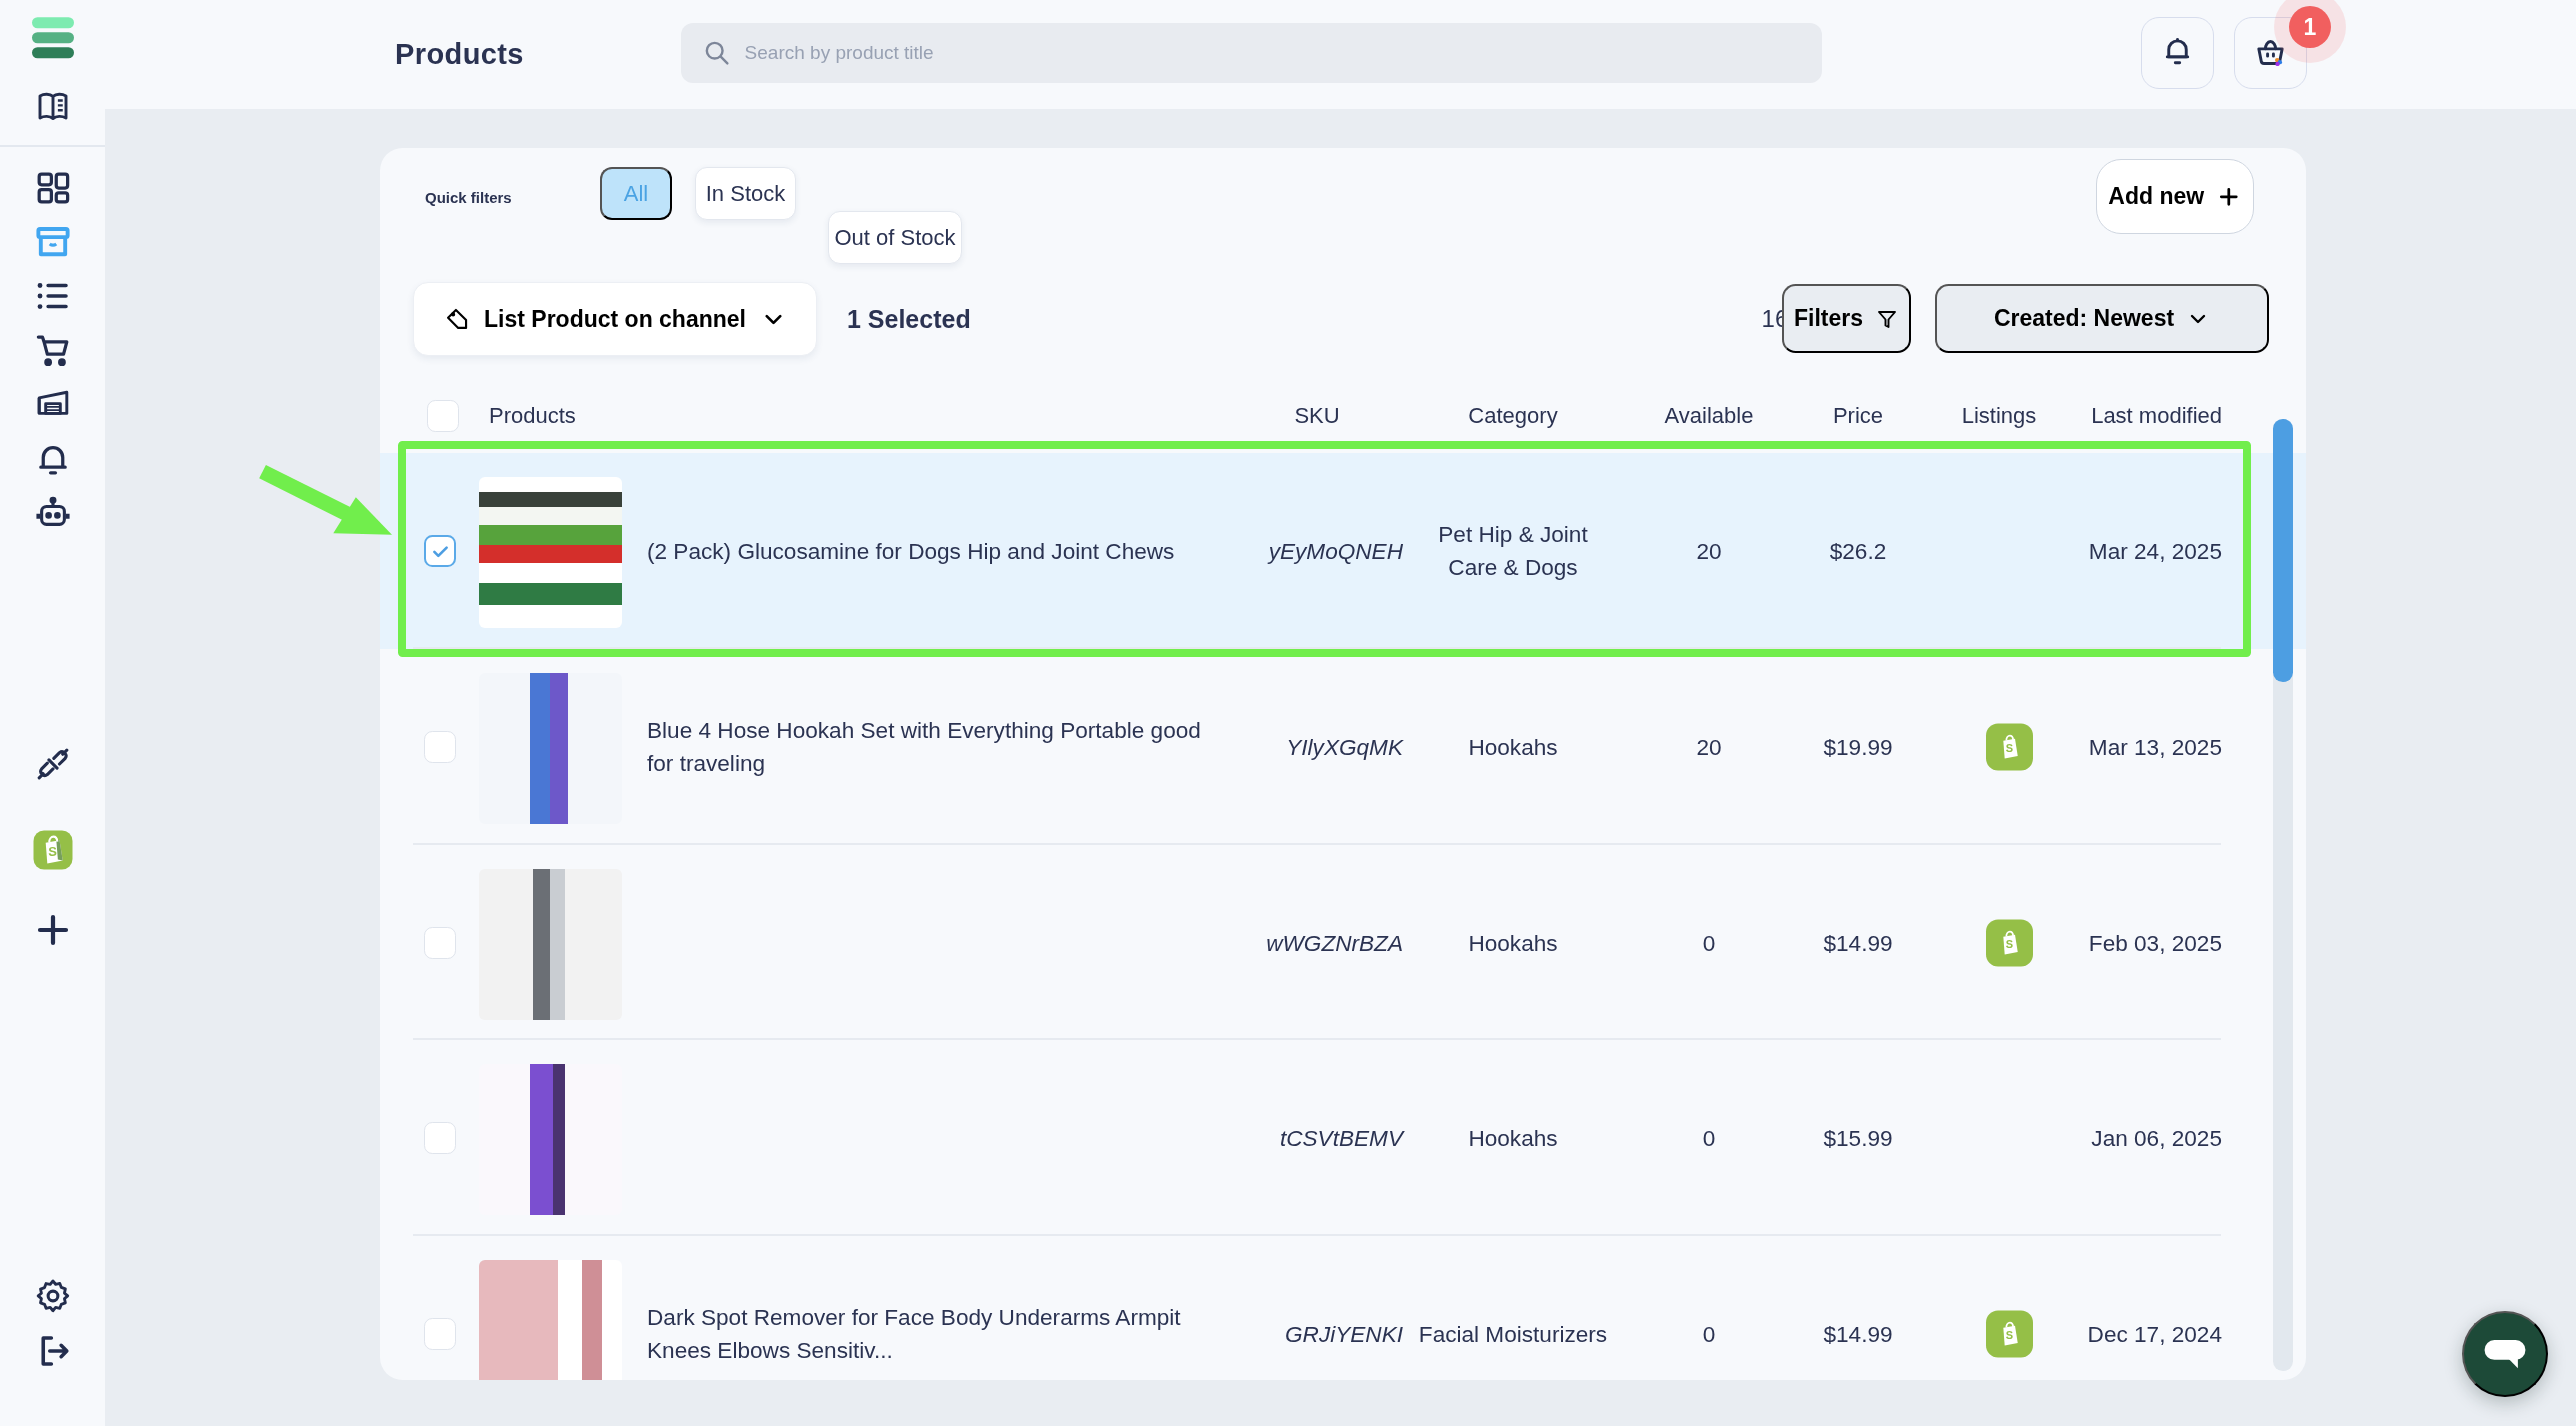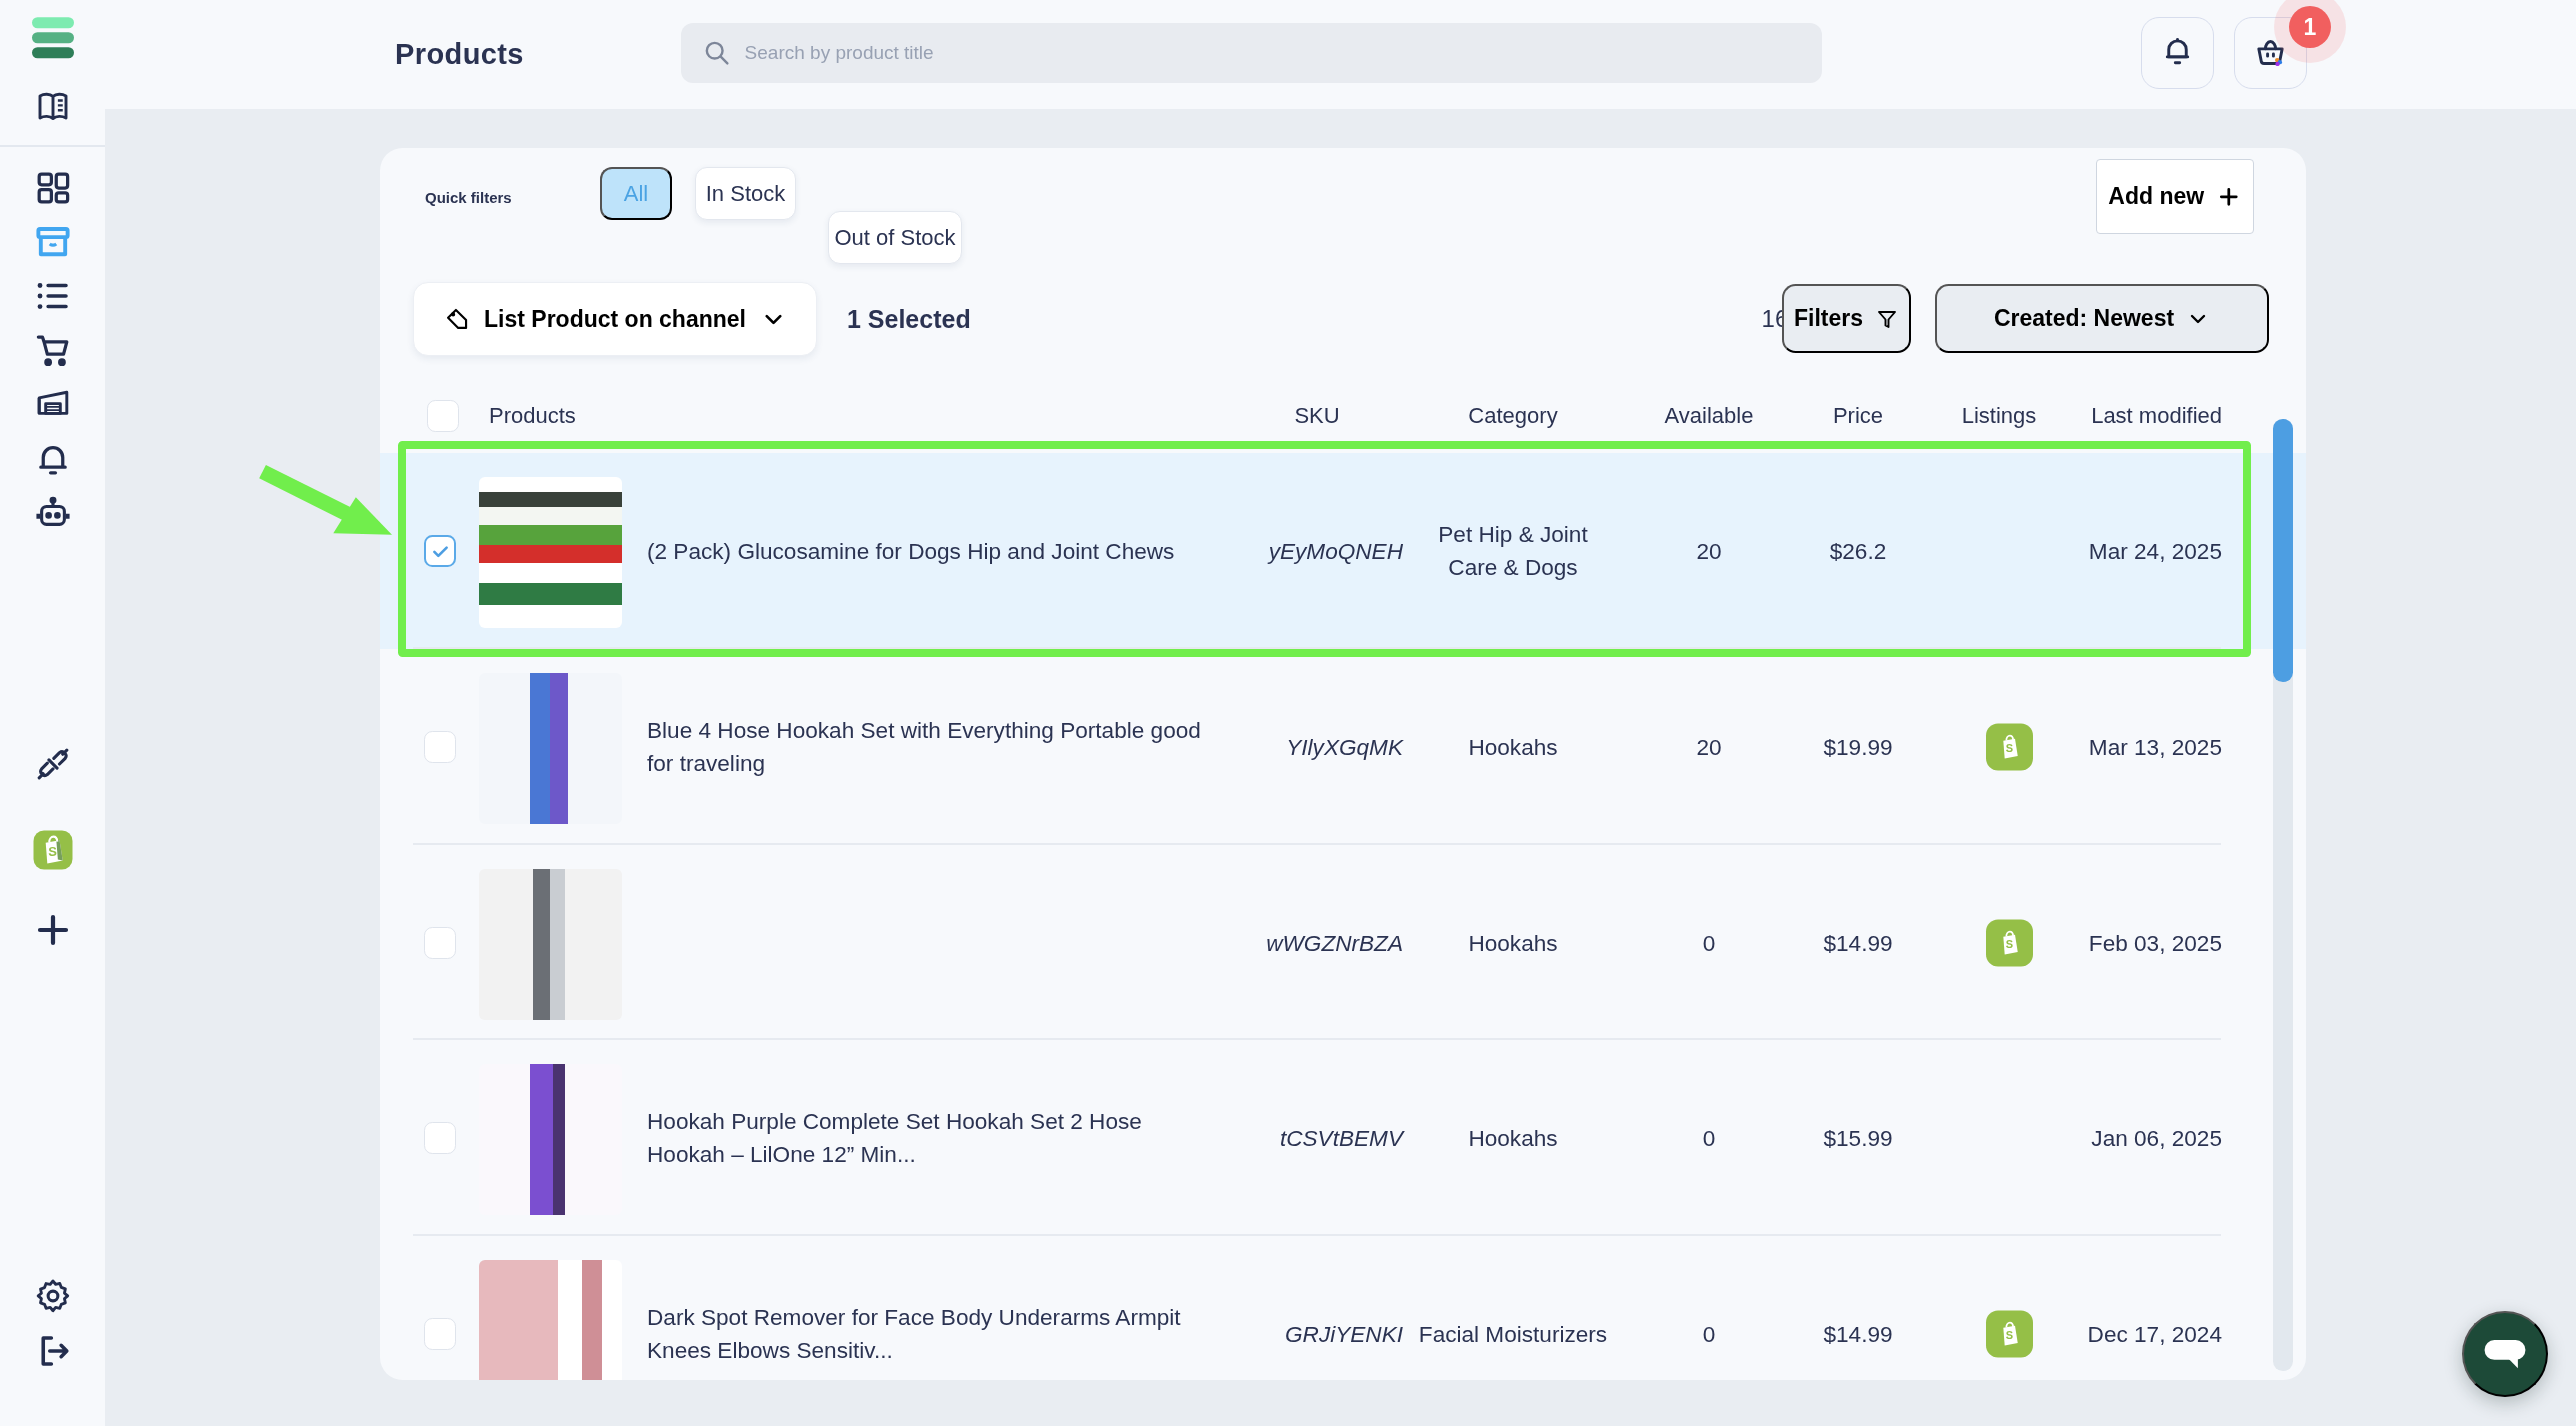--- a/index.html
+++ b/index.html
@@ -36,21 +36,21 @@
   
   .card { position:absolute; left:380px; top:148px; width:1926px; height:1232px; background:#f7f9fc; border-radius:22.6px; overflow:hidden; z-index:1; }
 
   .qf-label { position:absolute; left:45px; top:49px; transform:translateY(-50%); font-size:15px; font-weight:700; }
   .pill { position:absolute; top:19px; height:53px; border-radius:12px; display:flex; align-items:center; justify-content:center; font-size:22px; font-weight:500; cursor:pointer; }
   .pill.active { background:#bee3fa; color:#4ba3e3; }
   .pill.plain { background:#ffffff; color:#2b3352; border:0.8px solid #e3e7ee; box-shadow:0 2.3px 6px rgba(40,60,100,.08); }
   .pill.all { left:220px; width:72px; }
   .pill.instock { left:315px; width:101px; }
   .pill.outstock { left:448px; width:134px;margin-top:44px; }
-  .add-new { position:absolute; left:1716px; top:11.3px; width:158px; height:75px; background:#fff; border:1.5px solid #cfd6e0; border-radius:4px; display:flex; align-items:center; justify-content:center; gap:12px; font-size:23px; font-weight:700; cursor:pointer; }
+  .add-new { position:absolute; left:1716px; top:11.3px; width:158px; height:75px; background:#fff; border:1.5px solid #cfd6e0; border-radius:25px; display:flex; align-items:center; justify-content:center; gap:12px; font-size:23px; font-weight:700; cursor:pointer; }
   .add-new svg { width:25.6px; height:25.6px; }
 
   .bulk-btn { position:absolute; left:33px; top:134px; width:404px; height:74px; background:#fff; border:0.8px solid #eceff4; border-radius:15px; box-shadow:0 3px 7.5px rgba(40,60,100,.08); display:flex; align-items:center; justify-content:center; gap:13.6px; font-size:23px; font-weight:700; cursor:pointer; }
   .bulk-btn svg { width:27px; height:27px; }
   .selected-label { position:absolute; left:467px; top:171px; transform:translateY(-50%); font-size:25px; font-weight:700;text-align:right; }
   .count-label { position:absolute; left:1374px; top:171px; transform:translateY(-50%); width:133px; text-align:right; font-size:24px; }
   .tool-btn { position:absolute; top:136px; height:69px; background:#e9edf2; border-radius:13.6px; display:flex; align-items:center; justify-content:center; gap:12px; font-size:23px; font-weight:700; cursor:pointer; }
   .tool-btn svg { width:24px; height:24px; }
   .tool-btn.filters { left:1402px; width:129px; }
   .tool-btn.sort { left:1555px; width:334px; }
@@ -342,21 +342,20 @@
           </svg>
         </span>
       </div>
     <div class="cell c-date">Feb 03, 2025</div>
   </div>
   <div class="sep" style="top:695px"></div>
 
   <div class="row" style="top:892px">
     <span class="cb"></span>
     <div class="thumb t4"></div>
-    <div class="cell c-title">Hookah Purple Complete Set Hookah Set 2 Hose Hookah – LilOne 12” Min...</div>
     <div class="cell c-sku">tCSVtBEMV</div>
     <div class="cell c-cat">Hookahs</div>
     <div class="cell c-avail">0</div>
     <div class="cell c-price">$15.99</div>
     <div class="cell c-date">Jan 06, 2025</div>
   </div>
   <div class="sep" style="top:890px"></div>
 
   <div class="row" style="top:1088px">
     <span class="cb"></span>

